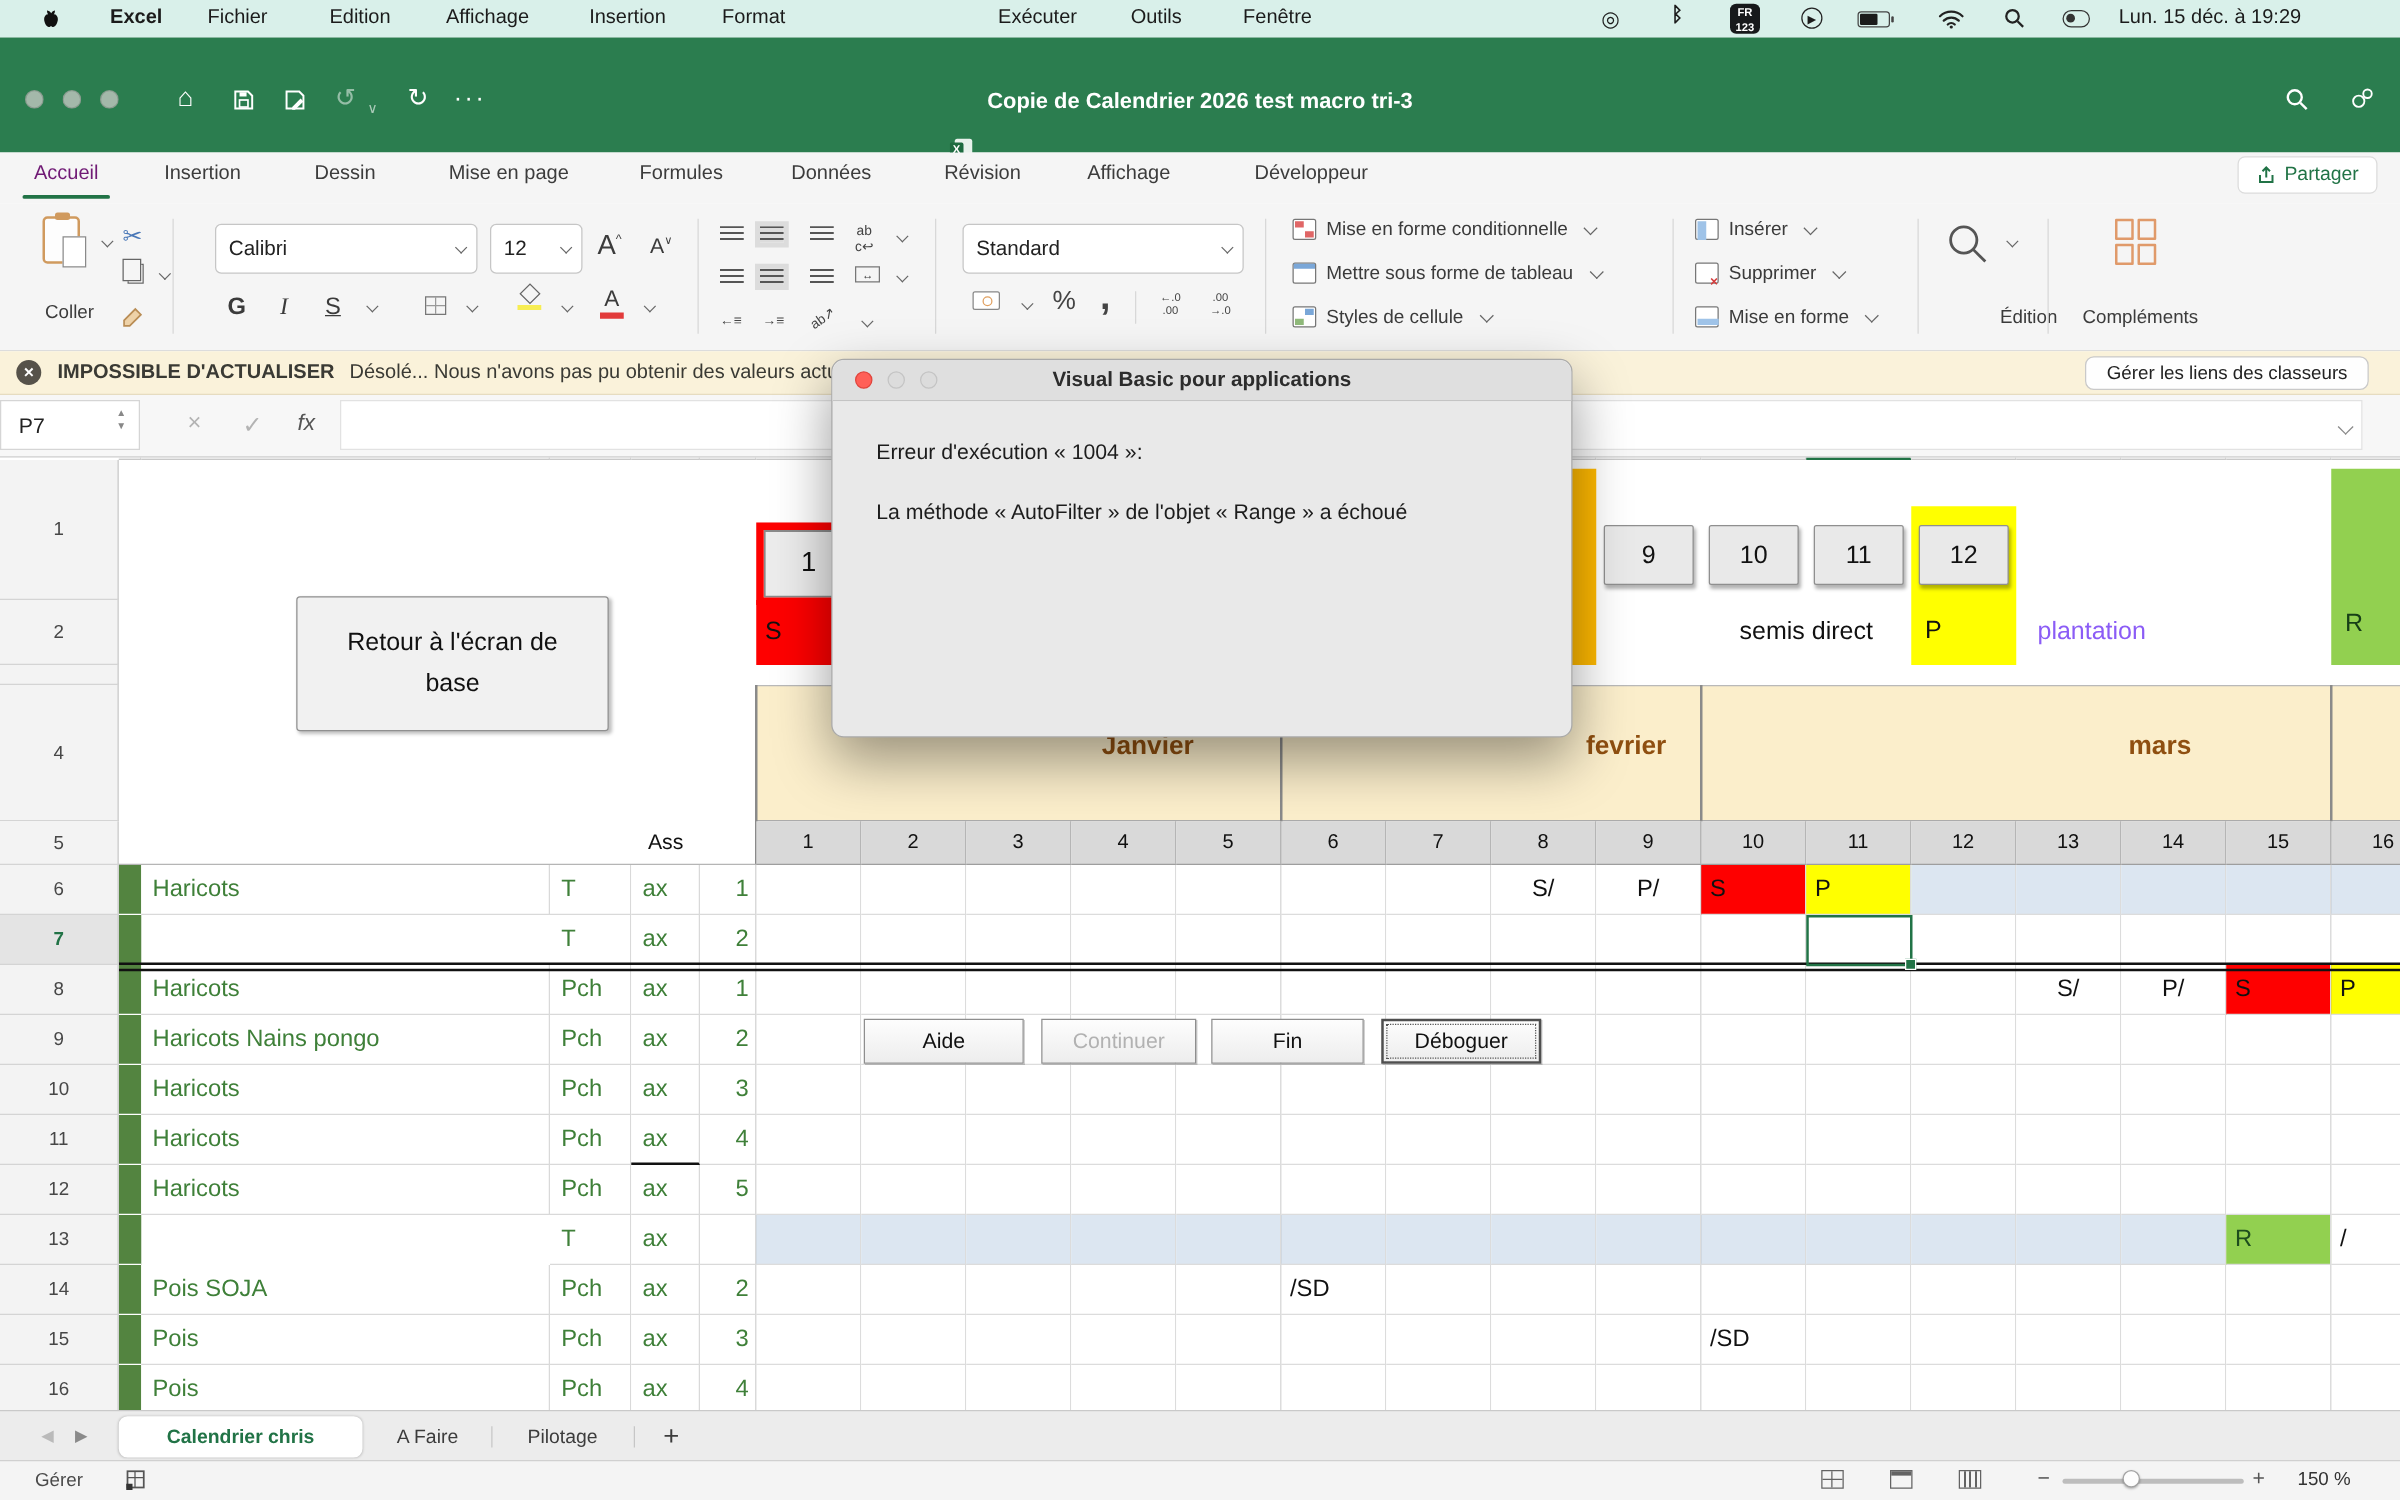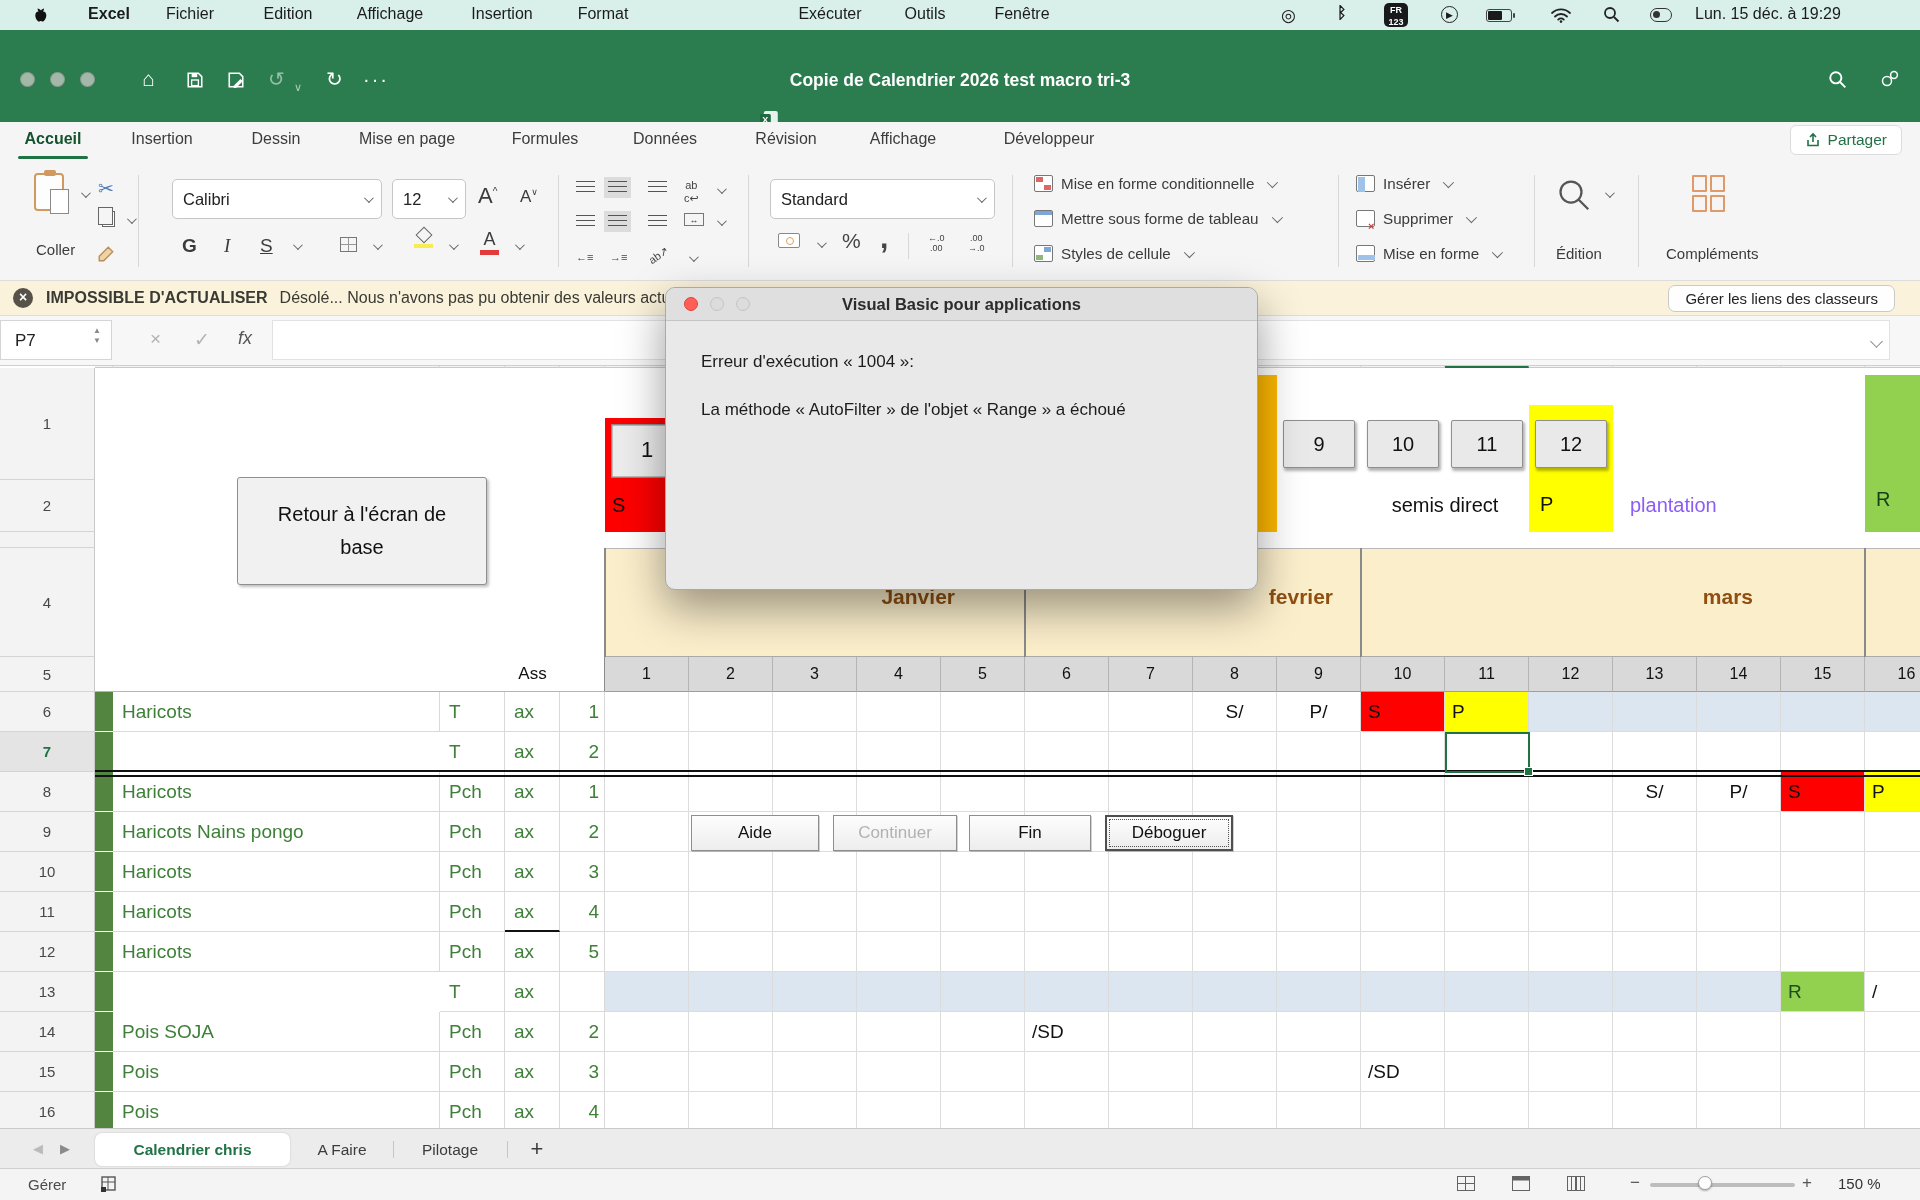--- a/index.html
+++ b/index.html
@@ -21,21 +21,21 @@
 .playc{position:absolute;top:6px;width:17px;height:17px;border:1.6px solid #222;border-radius:50%;text-align:center;font-size:9px;line-height:17px}
 
 #titlebar{position:absolute;left:0;top:30px;width:1920px;height:92px;background:#2b7d4f;z-index:6;color:#fff}
 .tl{position:absolute;top:42px;width:15px;height:15px;border-radius:50%;background:#a4b8aa;border:1px solid rgba(0,0,0,.15)}
 .tbico{position:absolute;top:38px;color:#fff;font-size:20px;line-height:22px}
 #doctitle{position:absolute;top:40px;left:960px;transform:translateX(-50%);font-size:17.5px;font-weight:bold;white-space:nowrap}
 #docicon{position:absolute;top:40px;left:-30px;width:19px;height:20px}
 
 #tabrow{position:absolute;left:0;top:122px;width:1920px;height:41px;background:#f5f5f5;z-index:6}
 #tabrow .rtab{position:absolute;top:8px;transform:translateX(-50%);font-size:16px;color:#3c3c3c;white-space:nowrap}
-#tabrow .rtab.active{color:#14532d;font-weight:bold}
+#tabrow .rtab.active{color:#701a75;font-weight:normal}
 #activeline{position:absolute;left:18px;top:34px;width:70px;height:3px;background:#217346;border-radius:2px}
 #sharebtn{position:absolute;right:18px;top:3px;height:30px;padding:0 14px;background:#fff;border:1px solid #dcdcdc;border-radius:6px;display:flex;align-items:center;gap:7px;color:#217346;font-size:15.5px}
 
 #ribbon{position:absolute;left:0;top:163px;width:1920px;height:118px;background:#f5f5f5;border-bottom:1px solid #dcdcdc;z-index:6;color:#3b3b3b}
 .rdiv{position:absolute;top:12px;height:92px;width:1px;background:#d8d8d8}
 .rlab{font-size:15px;color:#3b3b3b}
 .chv{display:inline-block;width:7px;height:7px;border-right:1.6px solid #666;border-bottom:1.6px solid #666;transform:rotate(45deg) translateY(-2px);margin-left:5px}
 .combo{position:absolute;background:#fff;border:1px solid #c6c6c6;border-radius:5px;font-size:16.5px;color:#222;display:flex;align-items:center;padding:0 10px;justify-content:space-between}
 .clipic{position:absolute;width:30px;height:38px;border:2px solid #d09a5e;border-radius:4px;background:#fdfdfd}
 .clipic:before{content:"";position:absolute;top:-5px;left:8px;width:12px;height:6px;background:#d09a5e;border-radius:2px}
@@ -658,21 +658,21 @@
         <span data-interactable="false">Mise en forme</span>
         <span class="chv"></span>
       </div>
     <div class="rdiv" style="left:1534px" data-interactable="false"></div>
 
     <svg style="position:absolute;left:1556px;top:14px" width="36" height="36" viewBox="0 0 24 24" data-interactable="true">
         <circle cx="10" cy="10" r="7" fill="none" stroke="#555" stroke-width="1.5"></circle>
         <line x1="15" y1="15" x2="21.5" y2="21.5" stroke="#555" stroke-width="1.5"></line>
       </svg>
     <span class="chv" style="position:absolute;left:1600px;top:28px" data-interactable="true"></span>
-    <span class="rlab" style="position:absolute;left:1556px;top:82px" data-interactable="true">Édition</span>
+    <span class="rlab" style="position:absolute;left:1600px;top:82px" data-interactable="true">Édition</span>
     <div class="rdiv" style="left:1638px" data-interactable="false"></div>
 
     <span class="compic" style="position:absolute;left:1692px;top:12px" data-interactable="true">
         <i></i>
         <i></i>
         <i></i>
         <i></i>
       </span>
     <span class="rlab" style="position:absolute;left:1666px;top:82px" data-interactable="true">Compléments</span>
   </div>

